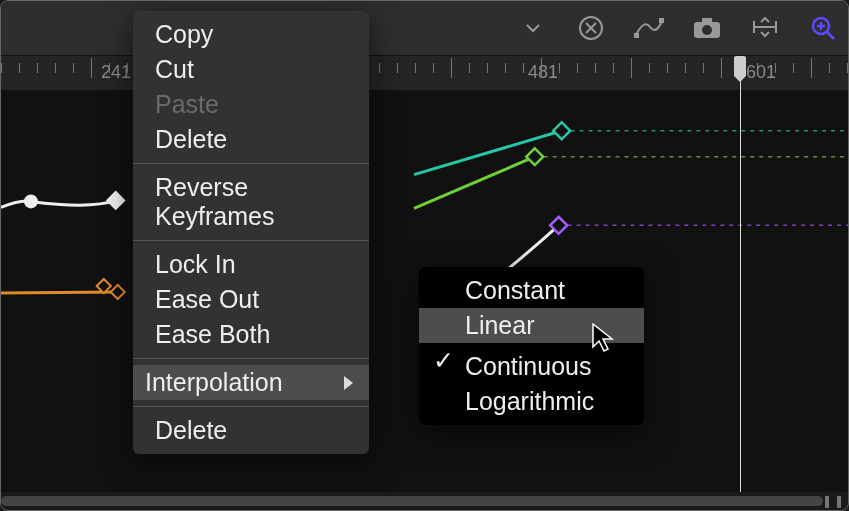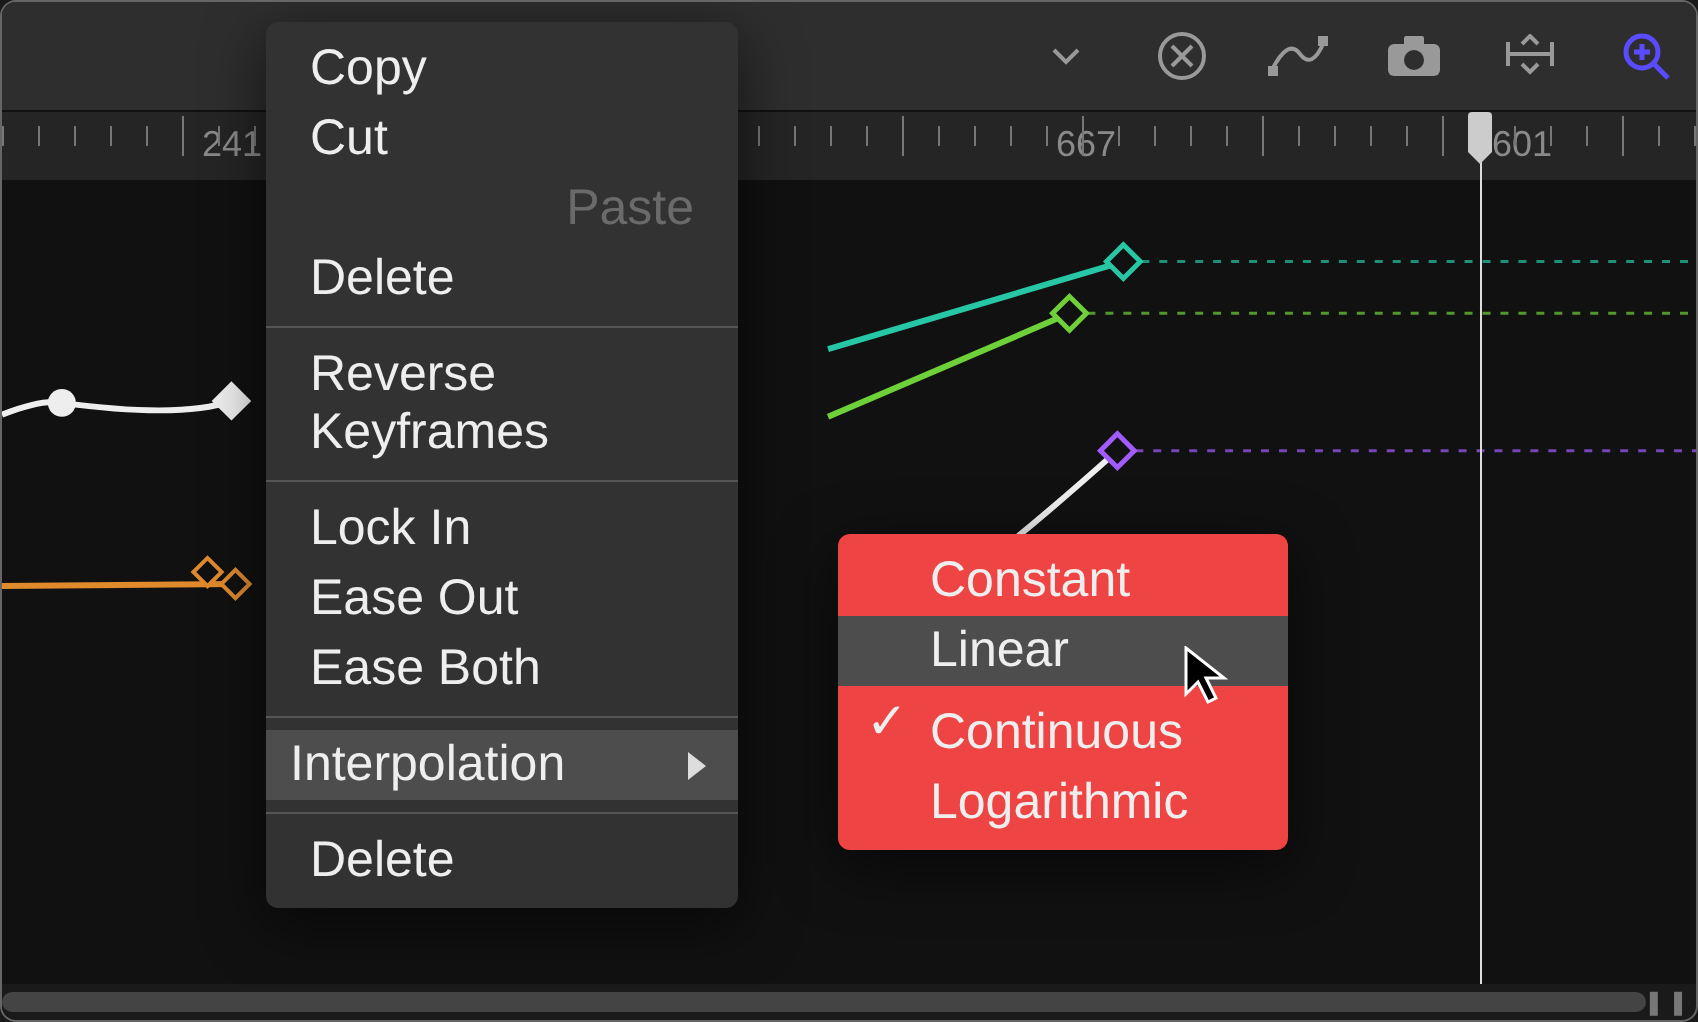--- a/index.html
+++ b/index.html
@@ -120,21 +120,21 @@
       box-shadow: 0 8px 30px rgba(0,0,0,0.6);
       padding: 6px 0;
     }
     .menu-item {
       font-size: 25px;
       color: #eee;
       padding: 3px 22px;
       cursor: default;
       position: relative;
     }
-    .menu-item.disabled { color: #6a6a6a; text-align: right; }
+    .menu-item.disabled { color: #6a6a6a; }
     .menu-item.highlighted { background: #4d4d4d; padding-left: 12px; }
     .menu-sep {
       height: 1px;
       background: #555;
       margin: 6px 0;
     }
     .submenu-arrow {
       position: absolute;
       right: 16px;
       top: 50%;
@@ -144,21 +144,21 @@
       border-bottom: 7px solid transparent;
       border-left: 9px solid #ddd;
     }
     
     
     .submenu {
       position: absolute;
       top: 266px;
       left: 418px;
       width: 225px;
-      background: #ef4444;
+      background: #000000;
       border-radius: 6px;
       box-shadow: 0 8px 30px rgba(0,0,0,0.6);
       padding: 6px 0;
     }
     .submenu .menu-item {
       padding: 3px 18px 3px 46px;
     }
     .check {
       position: absolute;
       left: 14px;
@@ -241,21 +241,21 @@
     <svg width="26" height="26" viewBox="0 0 26 26">
         <circle cx="11" cy="11" r="8" stroke="#5b4bff" stroke-width="2.5" fill="none"></circle>
         <path d="M17 17 L24 24" stroke="#5b4bff" stroke-width="2.5"></path>
         <path d="M11 7 L11 15 M7 11 L15 11" stroke="#5b4bff" stroke-width="2.5"></path>
       </svg>
   </div>
 </div>
 
 <div class="ruler">
   <span class="ruler-label" style="left:100px">241</span>
-  <span class="ruler-label" style="left:527px">667</span>
+  <span class="ruler-label" style="left:527px">481</span>
   <span class="ruler-label" style="left:745px">601</span>
 <div class="tick minor" style="left: 0px;"></div>
     <div class="tick minor" style="left: 18px;"></div>
     <div class="tick minor" style="left: 36px;"></div>
     <div class="tick minor" style="left: 54px;"></div>
     <div class="tick minor" style="left: 72px;"></div>
     <div class="tick major" style="left: 90px;"></div>
     <div class="tick minor" style="left: 108px;"></div>
     <div class="tick minor" style="left: 126px;"></div>
     <div class="tick minor" style="left: 144px;"></div>

